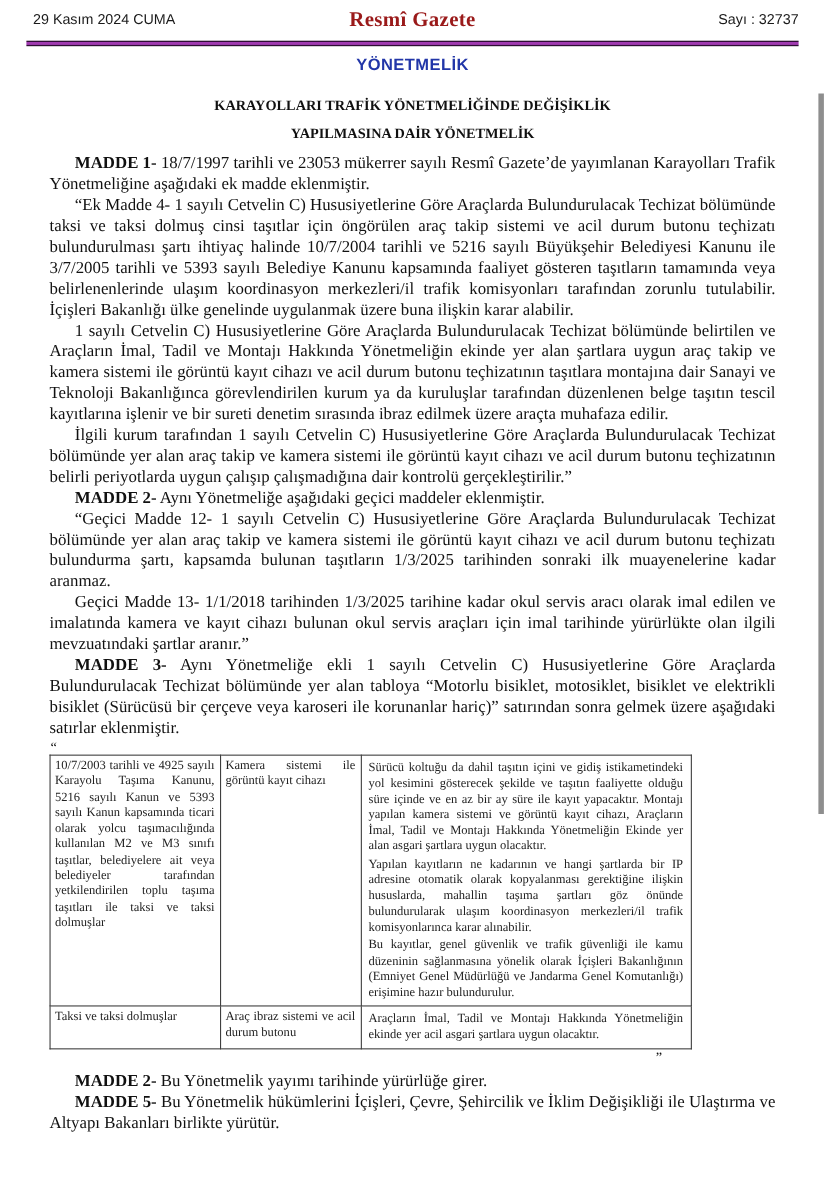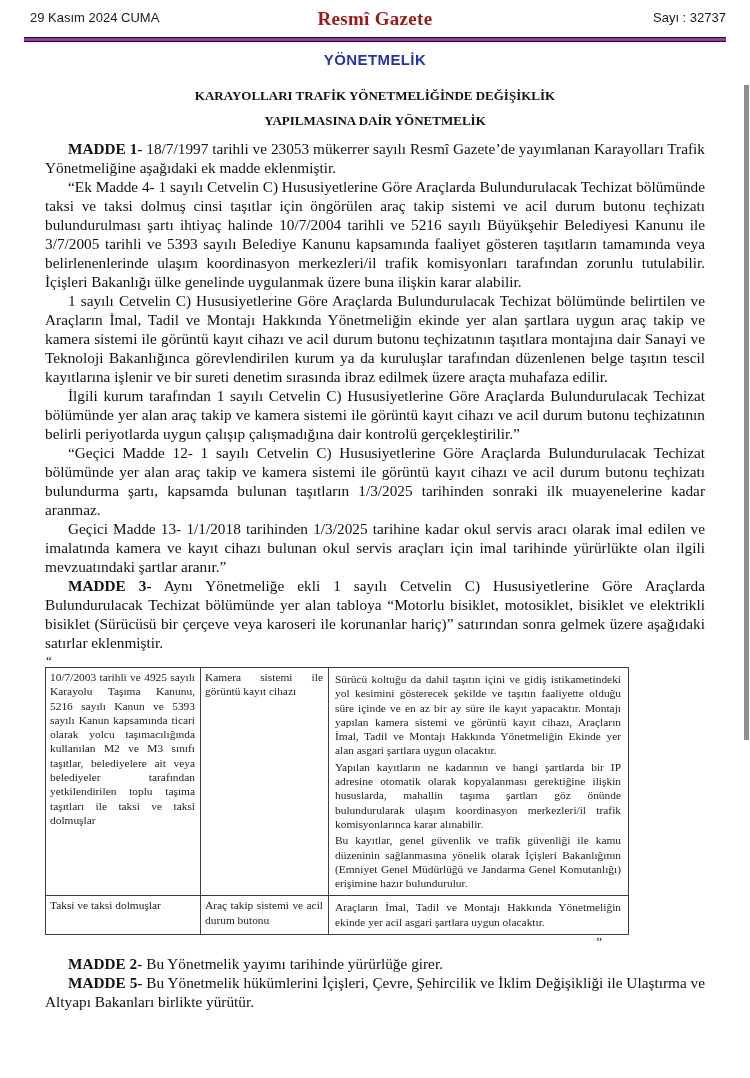--- a/index.html
+++ b/index.html
@@ -52,20 +52,21 @@
 
 <div class="content">
   <div class="doc-title">KARAYOLLARI TRAFİK YÖNETMELİĞİNDE DEĞİŞİKLİK</div>
   <div class="doc-title">YAPILMASINA DAİR YÖNETMELİK</div>
 
   <div class="paragraphs">
     <p class="body"><b>MADDE 1-</b><span> 18/7/1997 tarihli ve 23053 mükerrer sayılı Resmî Gazete’de yayımlanan Karayolları Trafik Yönetmeliğine aşağıdaki ek madde eklenmiştir.</span></p>
     <p class="body"><b></b><span>“Ek Madde 4- 1 sayılı Cetvelin C) Hususiyetlerine Göre Araçlarda Bulundurulacak Techizat bölümünde taksi ve taksi dolmuş cinsi taşıtlar için öngörülen araç takip sistemi ve acil durum butonu teçhizatı bulundurulması şartı ihtiyaç halinde 10/7/2004 tarihli ve 5216 sayılı Büyükşehir Belediyesi Kanunu ile 3/7/2005 tarihli ve 5393 sayılı Belediye Kanunu kapsamında faaliyet gösteren taşıtların tamamında veya belirlenenlerinde ulaşım koordinasyon merkezleri/il trafik komisyonları tarafından zorunlu tutulabilir. İçişleri Bakanlığı ülke genelinde uygulanmak üzere buna ilişkin karar alabilir.</span></p>
     <p class="body"><b></b><span>1 sayılı Cetvelin C) Hususiyetlerine Göre Araçlarda Bulundurulacak Techizat bölümünde belirtilen ve Araçların İmal, Tadil ve Montajı Hakkında Yönetmeliğin ekinde yer alan şartlara uygun araç takip ve kamera sistemi ile görüntü kayıt cihazı ve acil durum butonu teçhizatının taşıtlara montajına dair Sanayi ve Teknoloji Bakanlığınca görevlendirilen kurum ya da kuruluşlar tarafından düzenlenen belge taşıtın tescil kayıtlarına işlenir ve bir sureti denetim sırasında ibraz edilmek üzere araçta muhafaza edilir.</span></p>
     <p class="body"><b></b><span>İlgili kurum tarafından 1 sayılı Cetvelin C) Hususiyetlerine Göre Araçlarda Bulundurulacak Techizat bölümünde yer alan araç takip ve kamera sistemi ile görüntü kayıt cihazı ve acil durum butonu teçhizatının belirli periyotlarda uygun çalışıp çalışmadığına dair kontrolü gerçekleştirilir.”</span></p>
+    <p class="body"><b>MADDE 2-</b><span> Aynı Yönetmeliğe aşağıdaki geçici maddeler eklenmiştir.</span></p>
     <p class="body"><b></b><span>“Geçici Madde 12- 1 sayılı Cetvelin C) Hususiyetlerine Göre Araçlarda Bulundurulacak Techizat bölümünde yer alan araç takip ve kamera sistemi ile görüntü kayıt cihazı ve acil durum butonu teçhizatı bulundurma şartı, kapsamda bulunan taşıtların 1/3/2025 tarihinden sonraki ilk muayenelerine kadar aranmaz.</span></p>
     <p class="body"><b></b><span>Geçici Madde 13- 1/1/2018 tarihinden 1/3/2025 tarihine kadar okul servis aracı olarak imal edilen ve imalatında kamera ve kayıt cihazı bulunan okul servis araçları için imal tarihinde yürürlükte olan ilgili mevzuatındaki şartlar aranır.”</span></p>
     <p class="body"><b>MADDE 3-</b><span> Aynı Yönetmeliğe ekli 1 sayılı Cetvelin C) Hususiyetlerine Göre Araçlarda Bulundurulacak Techizat bölümünde yer alan tabloya “Motorlu bisiklet, motosiklet, bisiklet ve elektrikli bisiklet (Sürücüsü bir çerçeve veya karoseri ile korunanlar hariç)” satırından sonra gelmek üzere aşağıdaki satırlar eklenmiştir.</span></p>
   </div>
 </div>
 
 <div class="tbl-openquote">“</div>
 
 <table class="reg">
   <tbody>
@@ -73,21 +74,21 @@
     <td class="c1">10/7/2003 tarihli ve 4925 sayılı Karayolu Taşıma Kanunu, 5216 sayılı Kanun ve 5393 sayılı Kanun kapsamında ticari olarak yolcu taşımacılığında kullanılan M2 ve M3 sınıfı taşıtlar, belediyelere ait veya belediyeler tarafından yetkilendirilen toplu taşıma taşıtları ile taksi ve taksi dolmuşlar</td>
     <td class="c2">Kamera sistemi ile görüntü kayıt cihazı</td>
     <td class="c3">
       <p>Sürücü koltuğu da dahil taşıtın içini ve gidiş istikametindeki yol kesimini gösterecek şekilde ve taşıtın faaliyette olduğu süre içinde ve en az bir ay süre ile kayıt yapacaktır. Montajı yapılan kamera sistemi ve görüntü kayıt cihazı, Araçların İmal, Tadil ve Montajı Hakkında Yönetmeliğin Ekinde yer alan asgari şartlara uygun olacaktır.</p>
       <p>Yapılan kayıtların ne kadarının ve hangi şartlarda bir IP adresine otomatik olarak kopyalanması gerektiğine ilişkin hususlarda, mahallin taşıma şartları göz önünde bulundurularak ulaşım koordinasyon merkezleri/il trafik komisyonlarınca karar alınabilir.</p>
       <p>Bu kayıtlar, genel güvenlik ve trafik güvenliği ile kamu düzeninin sağlanmasına yönelik olarak İçişleri Bakanlığının (Emniyet Genel Müdürlüğü ve Jandarma Genel Komutanlığı) erişimine hazır bulundurulur.</p>
     </td>
   </tr>
   <tr>
     <td class="c1">Taksi ve taksi dolmuşlar</td>
-    <td class="c2">Araç takip sistemi ve acil durum butonu</td>
+    <td class="c2">Araç ibraz sistemi ve acil durum butonu</td>
     <td class="c3">
       <p>Araçların İmal, Tadil ve Montajı Hakkında Yönetmeliğin ekinde yer acil asgari şartlara uygun olacaktır.</p>
     </td>
   </tr>
 </tbody>
   </table>
 
 <div class="tbl-closequote">”</div>
 
 <div class="content closing" style="margin-top:6px;">

